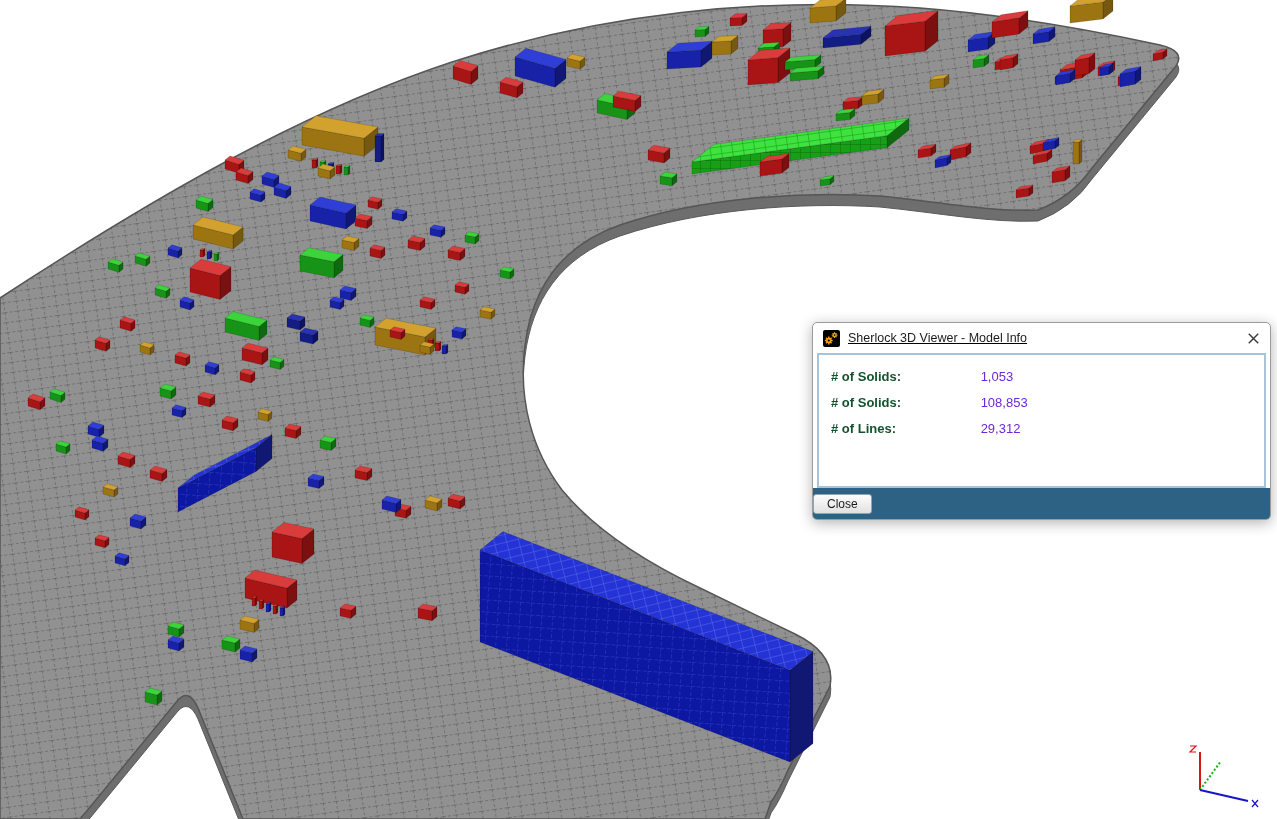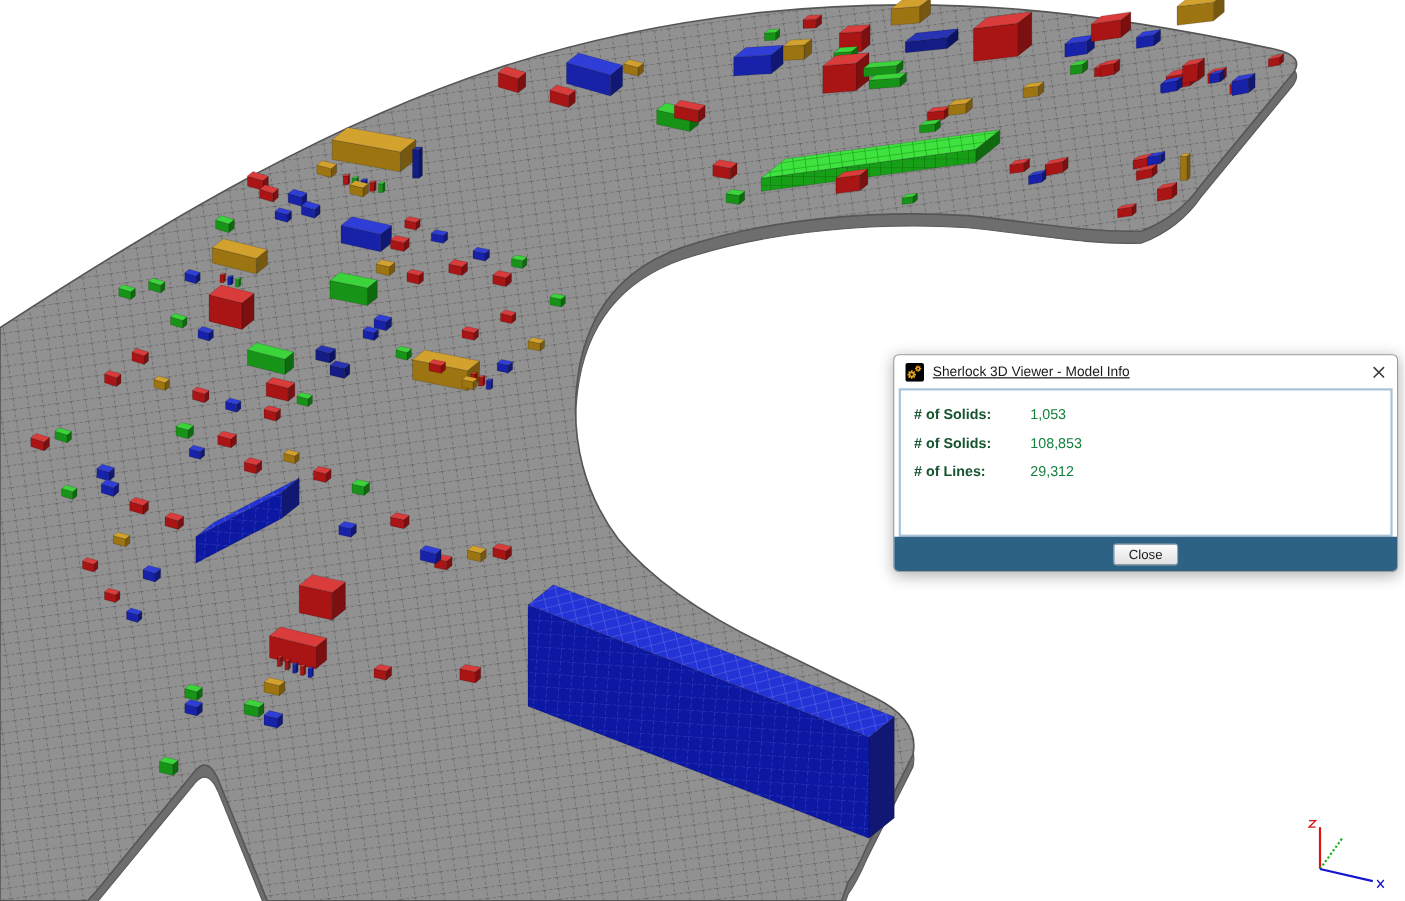--- a/index.html
+++ b/index.html
@@ -10,23 +10,23 @@
   .dlg{position:absolute;left:812px;top:322px;width:457px;height:196px;background:#fff;
        border:1px solid #9b9b9b;border-radius:5px;box-shadow:0 3px 14px rgba(0,0,0,.30);}
   .dlg-title{position:absolute;left:0;top:0;right:0;height:30px;display:flex;align-items:center;
        padding:0 10px;gap:8px;text-decoration:underline;}
   .dlg-title .ttl{flex:1;font-size:12.5px;color:#1b1b1b;white-space:nowrap;}
   .dlg-close{width:14px;height:14px;display:flex;align-items:center;justify-content:center;cursor:pointer;}
   .dlg-body{position:absolute;left:4px;right:4px;top:30px;bottom:31px;border:2px solid #a8c2d8;
        background:#fff;padding:14px 0 0 12px;box-sizing:border-box;}
   .row{height:26px;font-size:13px;color:#222;}
   .row .lb{display:inline-block;width:102px;font-weight:bold;color:#14532d;}
-  .row .vl{color:#15803d;}
+  .row .vl{color:#6d28d9;margin-left:44px;}
   .dlg-footer{position:absolute;left:0;right:0;bottom:0;height:31px;background:#2d6285;
-       border-radius:0 0 4px 4px;display:flex;align-items:center;justify-content:center;}
+       border-radius:0 0 4px 4px;display:flex;align-items:center;justify-content:flex-start;}
   .btn{font-family:"Liberation Sans",sans-serif;font-size:12px;color:#1a1a1a;
        background:linear-gradient(#fdfdfd,#e1e1e1);border:1px solid #96a3ad;border-radius:3px;
        padding:2px 13px;cursor:pointer;}
   .appicon{width:17px;height:17px;flex:0 0 auto;}
 </style>
 </head>
 <body>
 
 <div id="stage">
 

